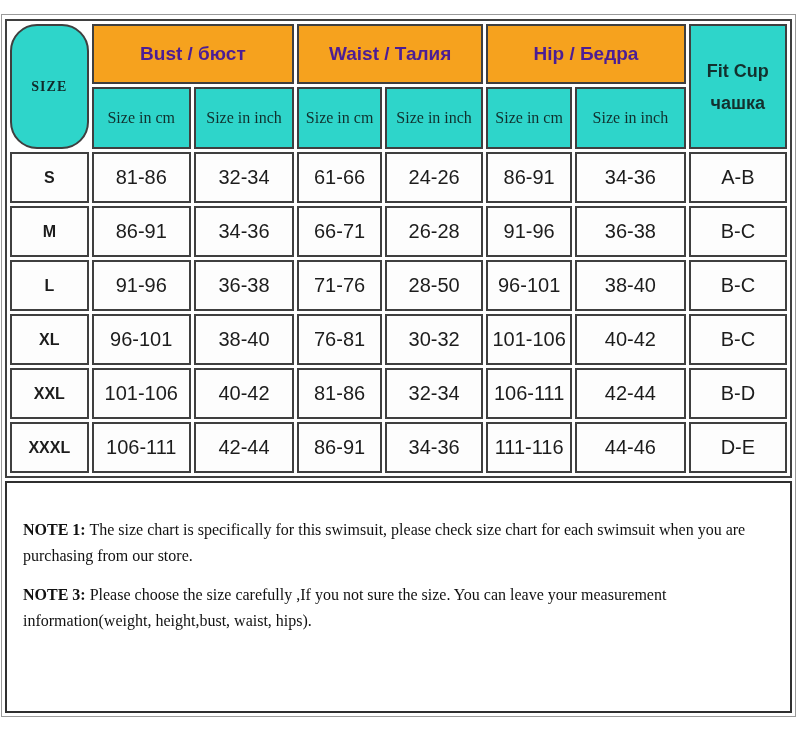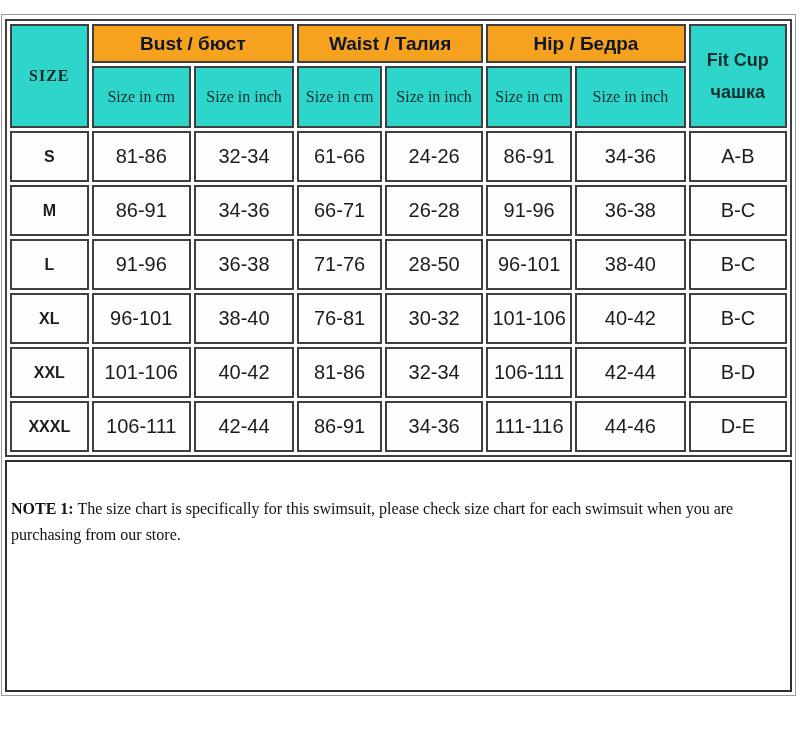--- a/index.html
+++ b/index.html
@@ -40,31 +40,32 @@
     border: 2px solid var(--line);
     text-align: center;
     vertical-align: middle;
     padding: 0;
     overflow: hidden;
   }
   th.c-size {
     background: var(--teal);
     font-family: "Liberation Serif", serif;
     font-weight: bold;
-    font-size: 16px;
+    font-size: 14px;
     letter-spacing: 1px;
     color: #102a2a;
+    border-radius: 27px;
   }
   th.c-orange {
     background: var(--orange);
     font-family: "Liberation Sans", sans-serif;
     font-weight: bold;
     font-size: 19px;
-    height: 39px;
-    color: #0f172a;
+    height: 60px;
+    color: #4c1d95;
   }
   th.c-fitcup {
     background: var(--teal);
     font-family: "Liberation Sans", sans-serif;
     font-weight: bold;
     font-size: 18px;
     color: #13302e;
   }
   th.c-fitcup .line { line-height: 1.0; padding: 7px 16px; }
   tr.r-sub th {
@@ -87,21 +88,21 @@
   .notes-box {
     margin-top: 3px;
     border: 2px solid #2f2f2f;
     min-height: 232px;
     padding: 34px 8px 20px 4px;
     font-family: "Liberation Serif", serif;
     font-size: 16px;
     line-height: 1.65;
     color: #111111;
   }
-  .notes-box p { margin: 0 0 12px 0; }
+  .notes-box p { margin: 0 0 12px 12px; }
   .notes-box p:last-child { margin-bottom: 0; }
   .note-label { font-weight: bold; }
 </style>
 </head>
 <body>
 
 <div class="frame">
 
   <table class="size-chart">
     <colgroup>
@@ -192,15 +193,16 @@
       <td>34-36</td>
       <td>111-116</td>
       <td>44-46</td>
       <td>D-E</td>
     </tr>
   </tbody>
     </table>
 
   <div class="notes-box">
     <p><span class="note-label">NOTE 1:</span><span> The size chart is specifically for this swimsuit, please check size chart for each swimsuit when you are purchasing from our store.</span></p>
+    <p><span class="note-label">NOTE 3:</span><span> Please choose the size carefully ,If you not sure the size. You can leave your measurement information(weight, height,bust, waist, hips).</span></p>
   </div>
 
 </div>
 
 </body></html>

